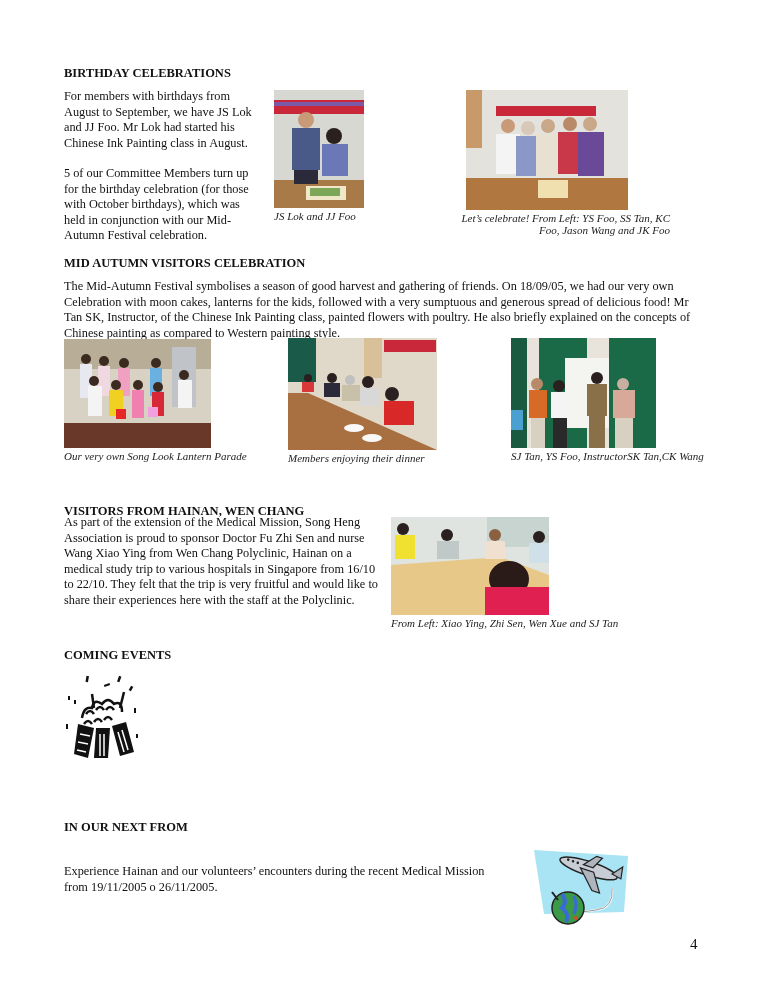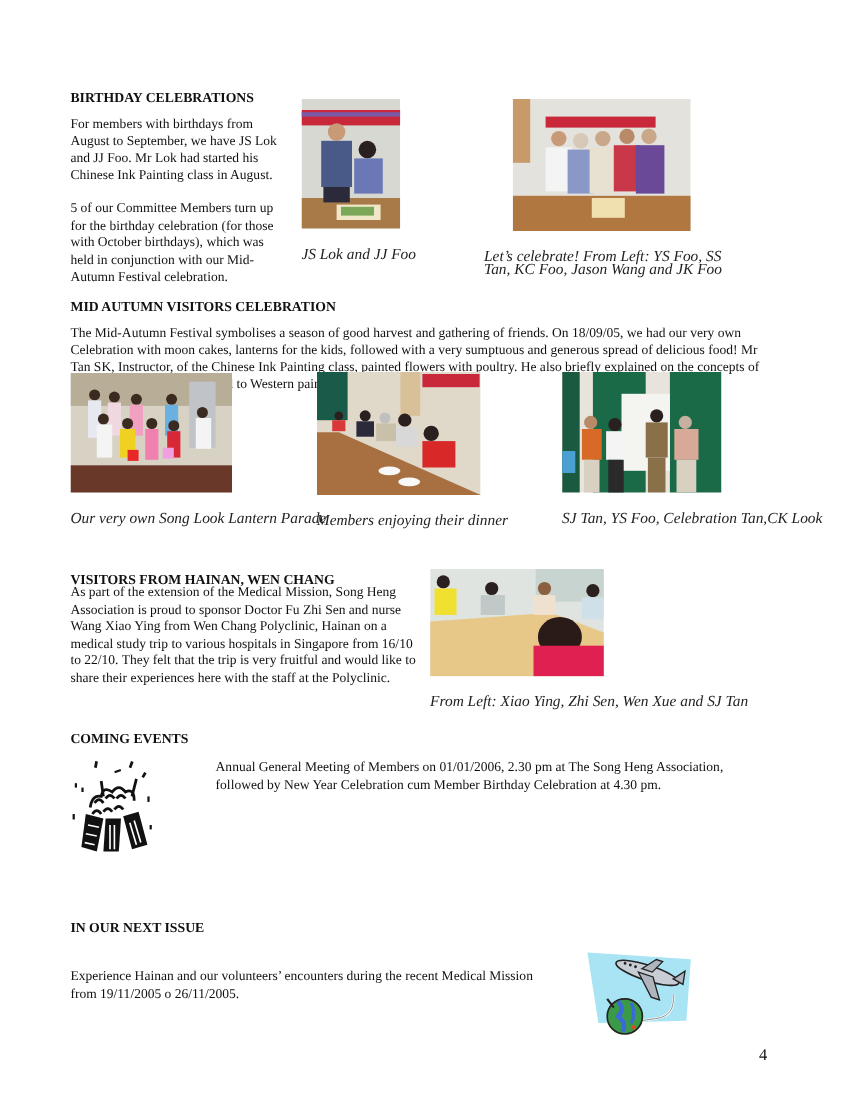--- a/index.html
+++ b/index.html
@@ -1,21 +1,21 @@
 <!DOCTYPE html>
 <html><head>
 <meta charset="utf-8">
 <style>
   html, body { margin: 0; padding: 0; background: #ffffff; }
   body { width: 768px; height: 994px; position: relative; overflow: hidden;
          font-family: "Liberation Serif", "DejaVu Serif", serif; color: #111; }
-  .abs { position: absolute; margin-top: 16px; }
+  .abs { position: absolute; }
   .h { font-weight: bold; font-size: 12.5px; letter-spacing: 0; }
   .p { font-size: 12.3px; line-height: 15.6px; }
-  .cap { font-style: italic; font-size: 14px; line-height: 12px; color: #222; }
+  .cap { font-style: italic; font-size: 11px; line-height: 12px; color: #222; text-align: right; }
   .photo { position: absolute; overflow: hidden; }
   .photo svg { display: block; width: 100%; height: 100%; }
   .evt { margin: 0 0 15.6px 0; }
 </style>
 </head>
 <body>
 
 <div class="abs h" style="left:64px;top:66px;">BIRTHDAY CELEBRATIONS</div>
 <div class="abs p" style="left:64px;top:89px;width:200px;">For members with birthdays from August to September, we have JS Lok and JJ Foo.  Mr Lok had started his Chinese Ink Painting class in August.</div>
 <div class="abs p" style="left:64px;top:166px;width:200px;">5 of our Committee Members turn up for the birthday celebration (for those with October birthdays), which was held in conjunction with our Mid-Autumn Festival celebration.</div>
@@ -129,21 +129,21 @@
       <rect x="42" y="80" width="14" height="30" fill="#2a2a2a"></rect>
     <circle cx="86" cy="40" r="6" fill="#2a2020"></circle>
       <rect x="76" y="46" width="20" height="32" fill="#8a7048"></rect>
       <rect x="78" y="78" width="16" height="32" fill="#8a7048"></rect>
     <circle cx="112" cy="46" r="6" fill="#c8b0a0"></circle>
       <rect x="102" y="52" width="22" height="28" fill="#d8a898"></rect>
       <rect x="104" y="80" width="18" height="30" fill="#d8d0c0"></rect>
     <rect x="0" y="72" width="12" height="20" fill="#4aa0d0"></rect>
   </svg>
 </div>
-<div class="abs cap" style="left:511px;top:450px;">SJ Tan, YS Foo, Celebration Tan,CK Look</div>
+<div class="abs cap" style="left:511px;top:450px;">SJ Tan, YS Foo, InstructorSK Tan,CK Wang</div>
 
 <div class="abs h" style="left:64px;top:504px;">VISITORS FROM HAINAN, WEN CHANG</div>
 <div class="abs p" style="left:64px;top:515px;width:320px;">As part of the extension of the Medical Mission, Song Heng Association is proud to sponsor Doctor Fu Zhi Sen and nurse Wang Xiao Ying from Wen Chang Polyclinic, Hainan on a medical study trip to various hospitals in Singapore from 16/10 to 22/10.   They felt that the trip is very fruitful and would like to share their experiences here with the staff at the Polyclinic.</div>
 
 <div class="photo" style="left:391px;top:517px;width:158px;height:98px;">
   <svg viewBox="0 0 158 98" preserveAspectRatio="none">
     <rect width="158" height="98" fill="#e0e4e0"></rect>
     <rect x="96" y="0" width="62" height="30" fill="#c8d4d0"></rect>
     <polygon points="0,48 110,40 158,58 158,98 0,98" fill="#e8c888"></polygon>
     <circle cx="12" cy="12" r="6" fill="#2a2020"></circle>
@@ -192,24 +192,23 @@
         <line x1="13" y1="76" x2="22" y2="78"></line>
       <line x1="36" y1="60" x2="36" y2="82"></line>
         <line x1="40" y1="60" x2="40" y2="82"></line>
       <line x1="54" y1="58" x2="60" y2="78"></line>
         <line x1="58" y1="56" x2="64" y2="76"></line>
     </g>
   </svg>
 </div>
 
 <div class="abs p" style="left:196px;top:674px;width:500px;">
-  <div class="evt">Annual General Meeting of Members on 01/01/2006, 2.30 pm at The Song Heng Association, followed by New Year Celebration cum Member Birthday Celebration at 4.30 pm.</div>
-</div>
-
-<div class="abs h" style="left:64px;top:820px;">IN OUR NEXT ISSUE</div>
+</div>
+
+<div class="abs h" style="left:64px;top:820px;">IN OUR NEXT FROM</div>
 <div class="abs p" style="left:64px;top:864px;width:440px;">Experience Hainan and our volunteers’ encounters during the recent Medical Mission from 19/11/2005 o 26/11/2005.</div>
 
 <div class="abs" style="left:532px;top:848px;width:100px;height:78px;">
   <svg viewBox="0 0 100 78" width="100" height="78">
     <polygon points="2,2 96,8 92,64 12,66" fill="#a8e4f4"></polygon>
     <g transform="rotate(18 55 22)">
       <ellipse cx="56" cy="20" rx="30" ry="7" fill="#c8ccd4" stroke="#222" stroke-width="1.5"></ellipse>
       <polygon points="48,22 62,22 74,40 66,40" fill="#b0b4bc" stroke="#222" stroke-width="1.2"></polygon>
       <polygon points="50,18 60,18 66,6 60,6" fill="#b0b4bc" stroke="#222" stroke-width="1.2"></polygon>
       <polygon points="80,18 88,8 90,20" fill="#b0b4bc" stroke="#222" stroke-width="1.2"></polygon>

